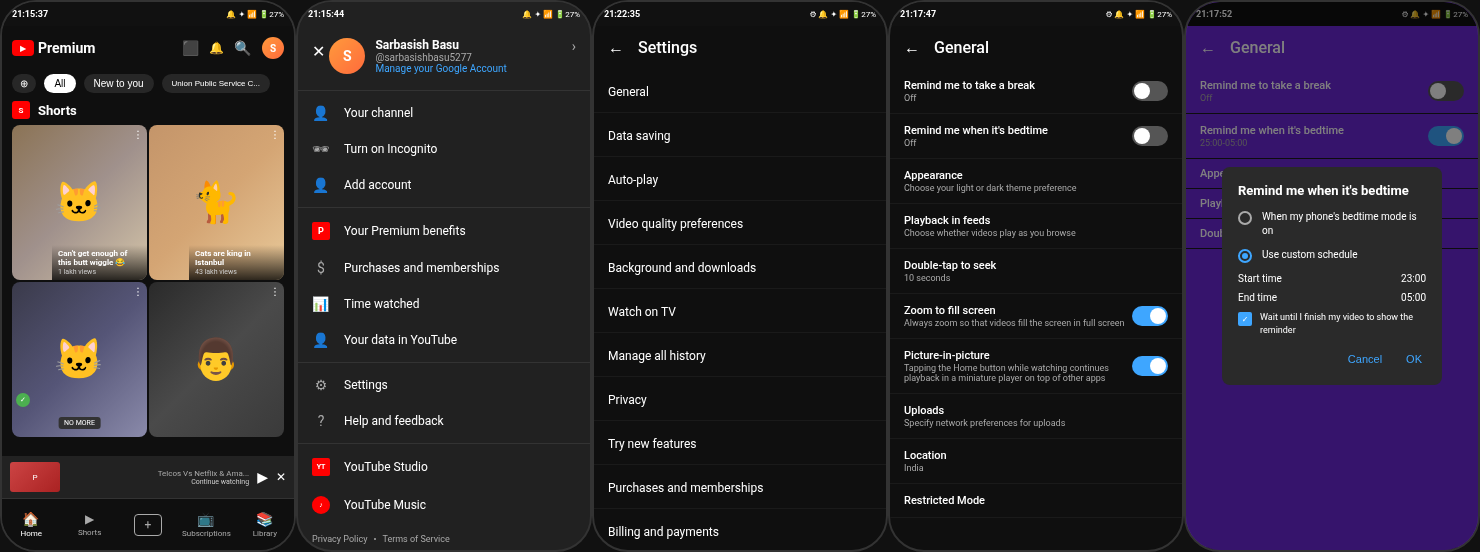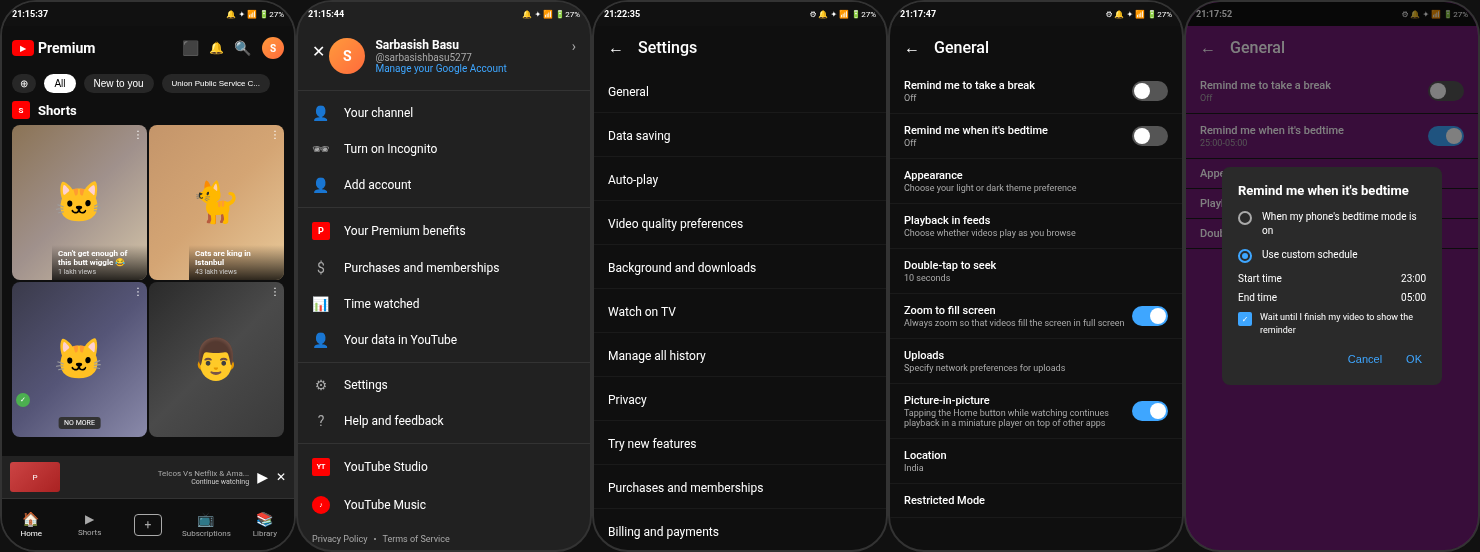--- a/index.html
+++ b/index.html
@@ -283,21 +283,21 @@
       position: absolute;
       width: 16px; height: 16px;
       border-radius: 50%;
       background: white;
       top: 2px; left: 2px;
       transition: left 0.2s;
     }
     .toggle.on::after { left: 18px; }
 
     
-    .phone5 { background: #701a75; }
+    .phone5 { background: #6d28d9; }
     .dialog-overlay {
       position: absolute;
       top: 0; left: 0; right: 0; bottom: 0;
       background: rgba(0,0,0,0.5);
       z-index: 10;
       display: flex; align-items: center; justify-content: center;
     }
     .dialog {
       background: #2a2a2a;
       border-radius: 8px;
@@ -650,30 +650,30 @@
     </div>
     <div class="general-item">
       <div class="general-item-content">
         <div class="general-item-label">Zoom to fill screen</div>
         <div class="general-item-sub">Always zoom so that videos fill the screen in full screen</div>
       </div>
       <div class="toggle on"></div>
     </div>
     <div class="general-item">
       <div class="general-item-content">
+        <div class="general-item-label">Picture-in-picture</div>
+        <div class="general-item-sub">Tapping the Home button while watching continues playback in a miniature player on top of other apps</div>
+      </div>
+      <div class="toggle on"></div>
+    </div>
+    <div class="general-item">
+      <div class="general-item-content">
         <div class="general-item-label">Uploads</div>
         <div class="general-item-sub">Specify network preferences for uploads</div>
       </div>
-    </div>
-    <div class="general-item">
-      <div class="general-item-content">
-        <div class="general-item-label">Picture-in-picture</div>
-        <div class="general-item-sub">Tapping the Home button while watching continues playback in a miniature player on top of other apps</div>
-      </div>
-      <div class="toggle on"></div>
     </div>
     <div class="general-item">
       <div class="general-item-content">
         <div class="general-item-label">Location</div>
         <div class="general-item-sub">India</div>
       </div>
     </div>
     <div class="general-item">
       <div class="general-item-content">
         <div class="general-item-label">Restricted Mode</div>

